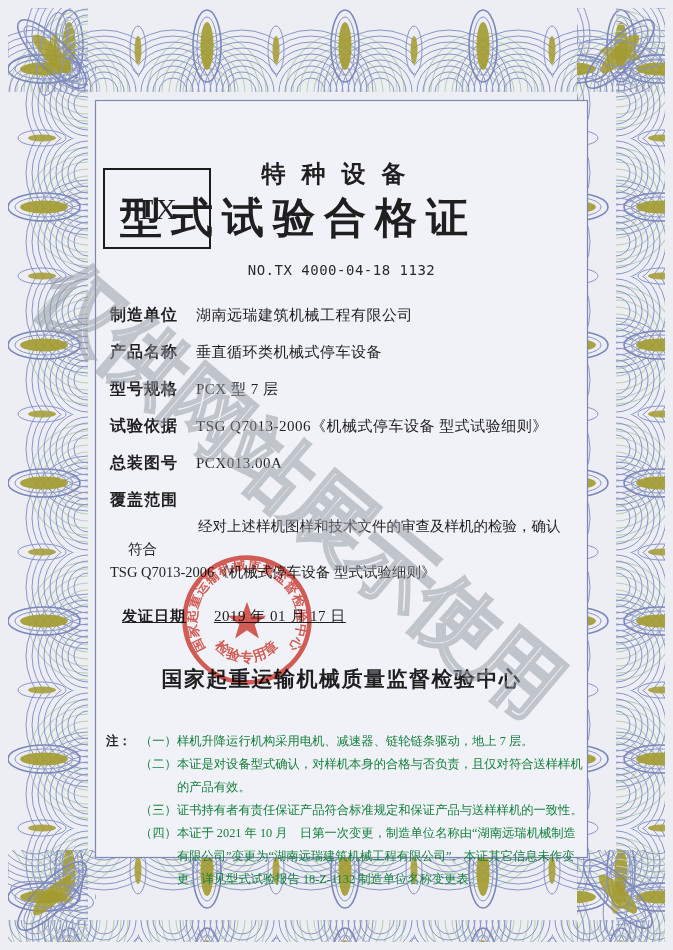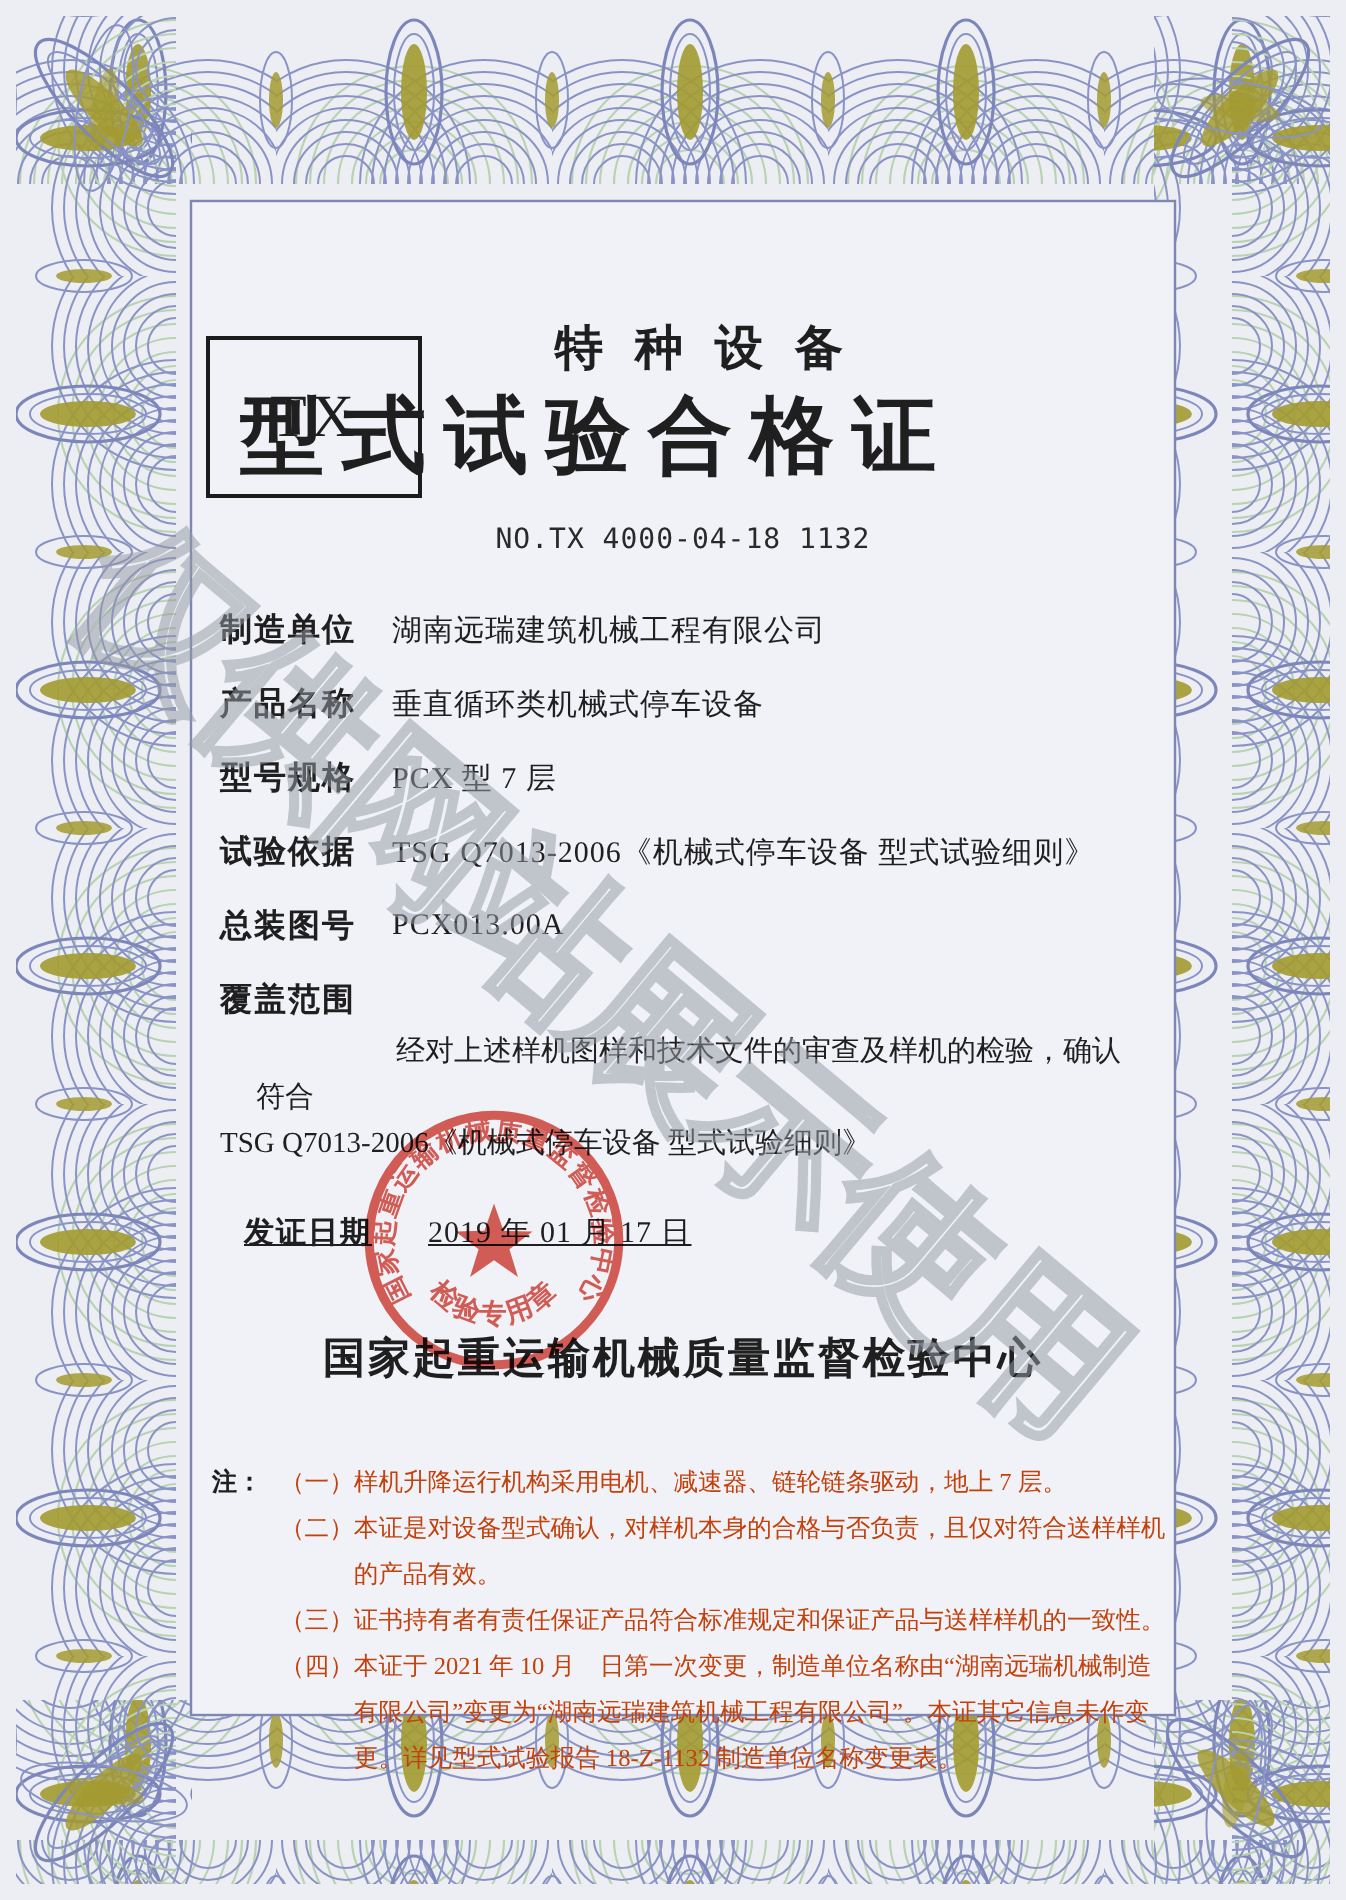--- a/index.html
+++ b/index.html
@@ -22,21 +22,21 @@
   }
 
   .tx-box{
     position:absolute;left:103px;top:168px;width:104px;height:77px;
     border:2px solid #1c1c1c;display:flex;align-items:center;justify-content:center;
     background:transparent;z-index:3;
   }
   .tx-box span{font-weight:normal;font-size:30px;letter-spacing:2px;}
 
   .cert-category{
-    position:absolute;left:111px;top:158px;width:493px;text-align:center;
+    position:absolute;left:95px;top:158px;width:493px;text-align:center;
     font-size:24px;font-weight:600;letter-spacing:16px;z-index:3;
   }
   .cert-title{
     position:absolute;left:95px;top:190px;width:407px;text-align:center;
     font-size:42px;font-weight:700;letter-spacing:9px;z-index:3;
   }
   .cert-no{
     position:absolute;left:95px;top:262px;width:493px;text-align:center;
     font-family:"DejaVu Sans Mono", monospace;font-size:14px;letter-spacing:.5px;
     color:#2a2a2a;z-index:3;
@@ -56,21 +56,21 @@
   .date-row .dvalue{margin-left:28px;letter-spacing:.5px;}
 
   .authority{
     position:absolute;left:95px;top:665px;width:493px;text-align:center;
     font-size:21px;font-weight:bold;letter-spacing:1.5px;z-index:3;
   }
 
   .notes-block{position:absolute;left:106px;top:730px;width:478px;display:flex;z-index:3;}
   .notes-label{width:34px;flex:none;font-size:12.5px;font-weight:bold;line-height:23px;}
   .notes-list{flex:1;}
-  .note{font-size:12.3px;line-height:23px;padding-left:3em;text-indent:-3em;color:#c2410c;}
+  .note{font-size:12.3px;line-height:23px;padding-left:3em;text-indent:-3em;color:#15803d;}
 
   .seal{
     position:absolute;left:176px;top:549px;width:142px;height:142px;
     z-index:5;opacity:.85;mix-blend-mode:multiply;pointer-events:none;
   }
   .seal text{font-family:"Liberation Serif",serif;font-weight:bold;fill:#d8453b;}
 </style>
 </head>
 <body>
 

